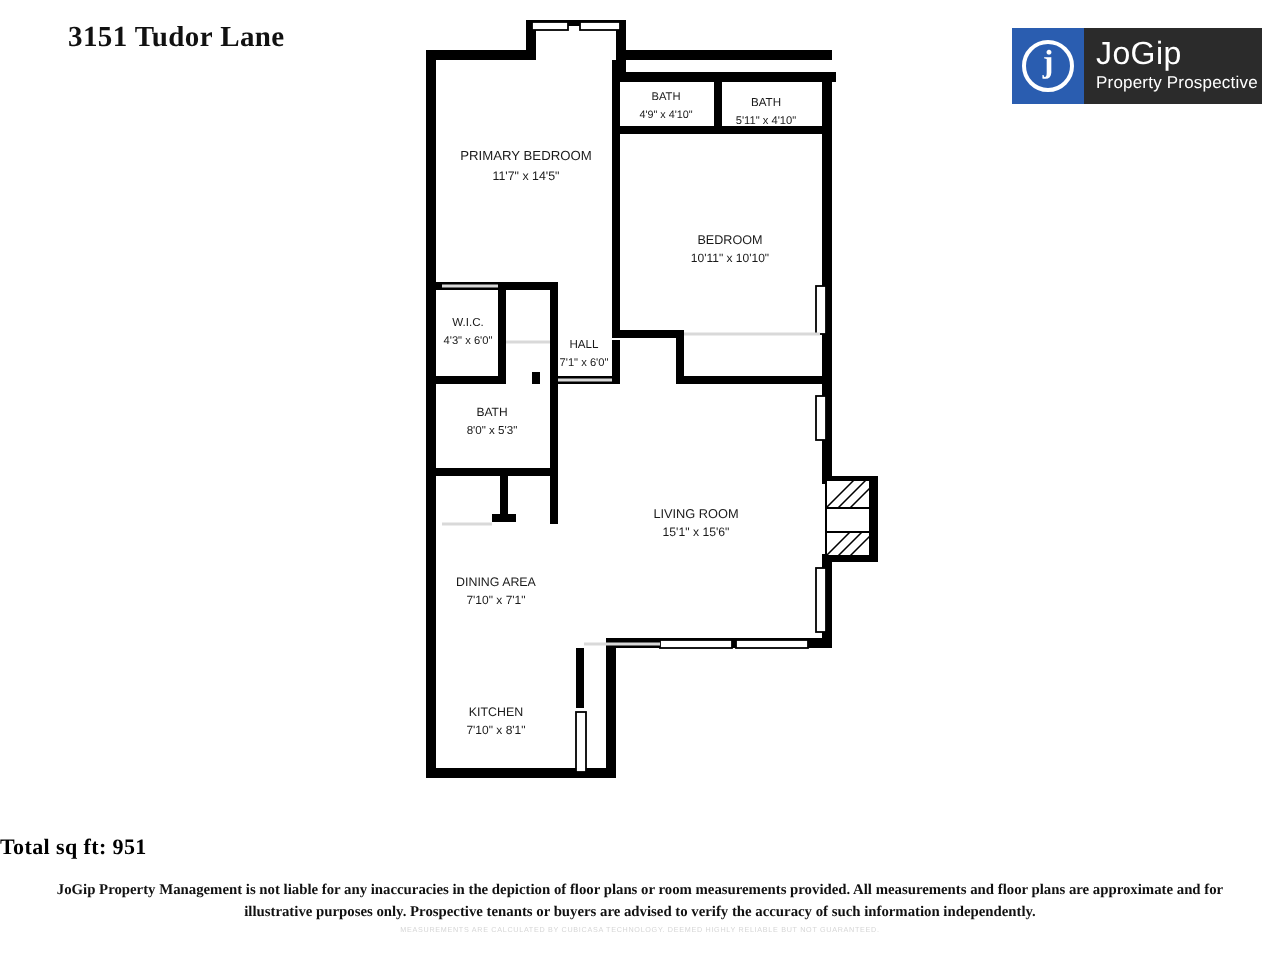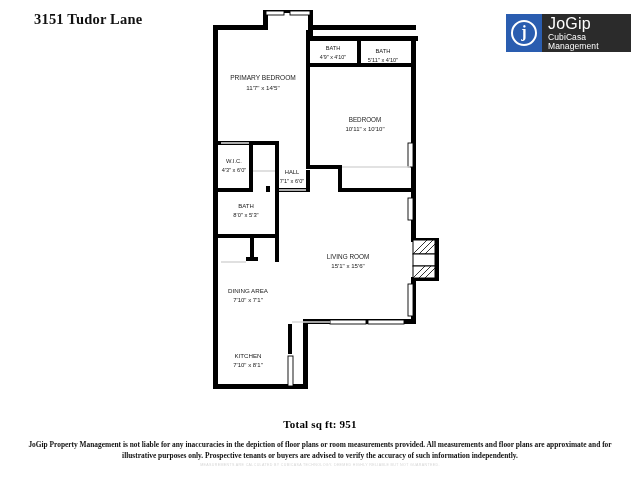--- a/index.html
+++ b/index.html
@@ -44,21 +44,21 @@
   .logo-txt .small {
     font-size:8.5px; letter-spacing:.1px; display:block; margin-top:1px;
     font-family:"Liberation Sans", sans-serif;
   }
 
   
   #plan { position:absolute; left:0; top:0; width:640px; height:410px; }
 
   
   .total {
-    position:absolute; left:0; top:418px; width:640px; text-align:center;
+    position:absolute; left:0; top:418px; width:640px; text-align:left;
     font-family:"Liberation Serif", serif; font-weight:bold; font-size:11px;
     letter-spacing:.2px;
   }
   .disclaimer {
     position:absolute; left:12px; top:439px; width:616px;
     font-family:"Liberation Serif", serif; font-weight:bold;
     font-size:7.4px; line-height:1.5; text-align:center; color:#111;
   }
   .microline {
     position:absolute; left:0; top:463px; width:640px; text-align:center;
@@ -75,21 +75,21 @@
   <div class="addr">
     <div class="line1">3151 Tudor Lane</div>
   </div>
 
   <div class="logo">
     <div class="logo-mark">
       <div class="ring">j</div>
     </div>
     <div class="logo-txt">
       <span class="big">JoGip</span>
-      <span class="small">CubiCasa Management</span>
+      <span class="small">Property Prospective</span>
     </div>
   </div>
 
   <svg id="plan" viewBox="0 0 640 410">
     <g>
 
       <rect x="263" y="10" width="5" height="15" fill="#000"></rect>
       <rect x="308" y="10" width="5" height="15" fill="#000"></rect>
       <rect x="263" y="10" width="50" height="3" fill="#000"></rect>
 

